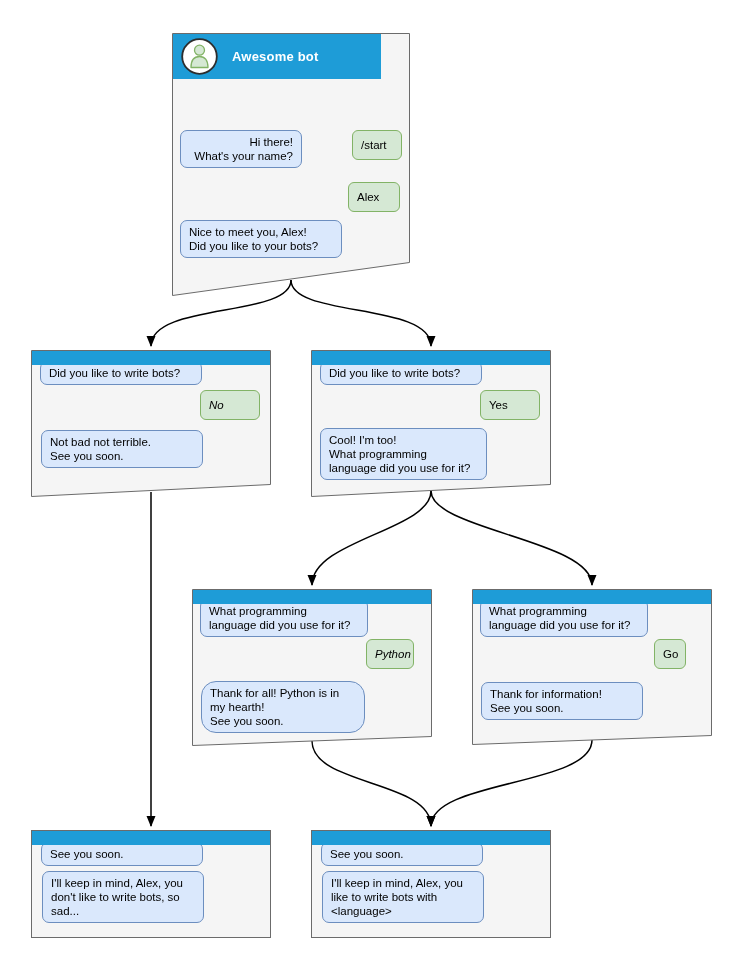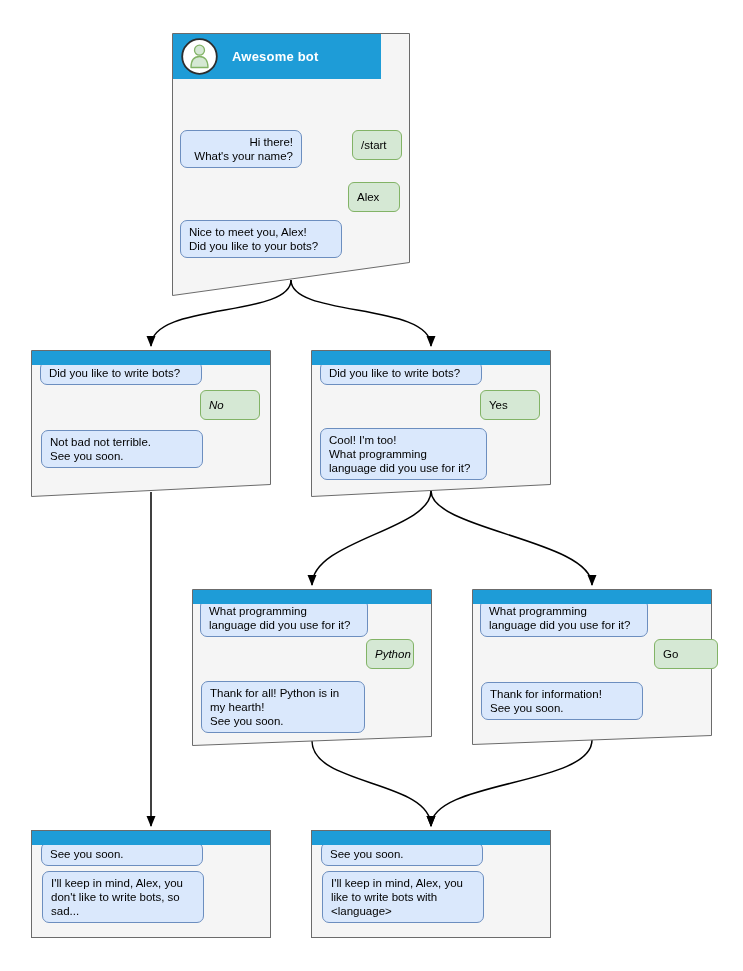--- a/index.html
+++ b/index.html
@@ -107,33 +107,33 @@
   </div>
 
   <div class="window" style="left:192px;top:589px;width:240px;height:157px;">
     <svg class="frame" width="240" height="157">
       <polygon points="0.5,0.5 239.5,0.5 239.5,147.5 0.5,156.5"></polygon>
     </svg>
     <div class="titlebar small"></div>
     <div class="bubble bot" style="left:8px;top:10px;width:168px;">What programming
 language did you use for it?</div>
     <div class="bubble user" style="left:174px;top:50px;width:48px;font-style:italic;">Python</div>
-    <div class="bubble bot" style="left:9px;top:92px;width:164px;">Thank for all! Python is in
+    <div class="bubble bot" style="left:9px;top:92px;width:164px;border-radius:15px;">Thank for all! Python is in
 my hearth!
 See you soon.</div>
   </div>
 
   <div class="window" style="left:472px;top:589px;width:240px;height:156px;">
     <svg class="frame" width="240" height="156">
       <polygon points="0.5,0.5 239.5,0.5 239.5,146.5 0.5,155.5"></polygon>
     </svg>
     <div class="titlebar small"></div>
     <div class="bubble bot" style="left:8px;top:10px;width:168px;">What programming
 language did you use for it?</div>
-    <div class="bubble user" style="left:182px;top:50px;width:64px;">Go</div>
+    <div class="bubble user" style="left:182px;top:50px;width:32px;">Go</div>
     <div class="bubble bot" style="left:9px;top:93px;width:162px;">Thank for information!
 See you soon.</div>
   </div>
 
   <div class="window rect" style="left:31px;top:830px;width:240px;height:108px;">
     <div class="titlebar small" style="top:0;left:0;right:0;"></div>
     <div class="bubble bot" style="left:9px;top:11px;width:162px;">See you soon.</div>
     <div class="bubble bot" style="left:10px;top:40px;width:162px;">I'll keep in mind, Alex, you
 don't like to write bots, so
 sad...</div>

